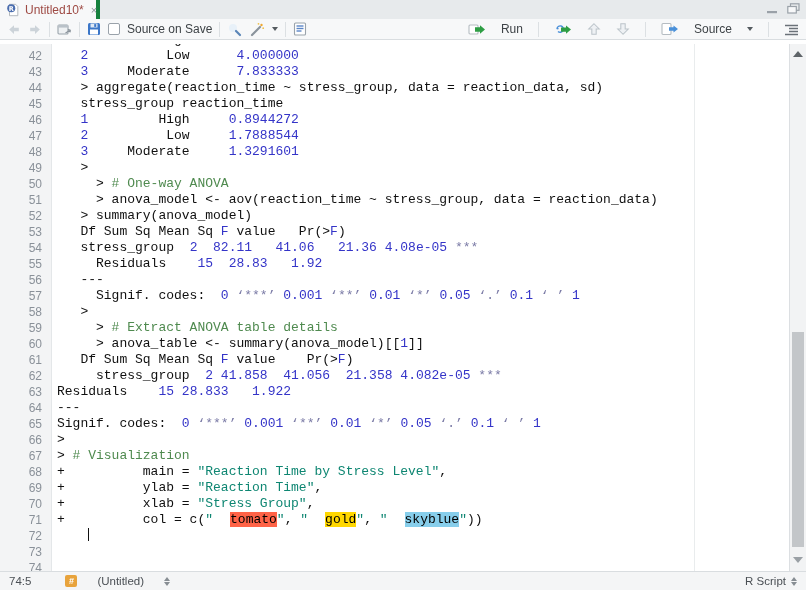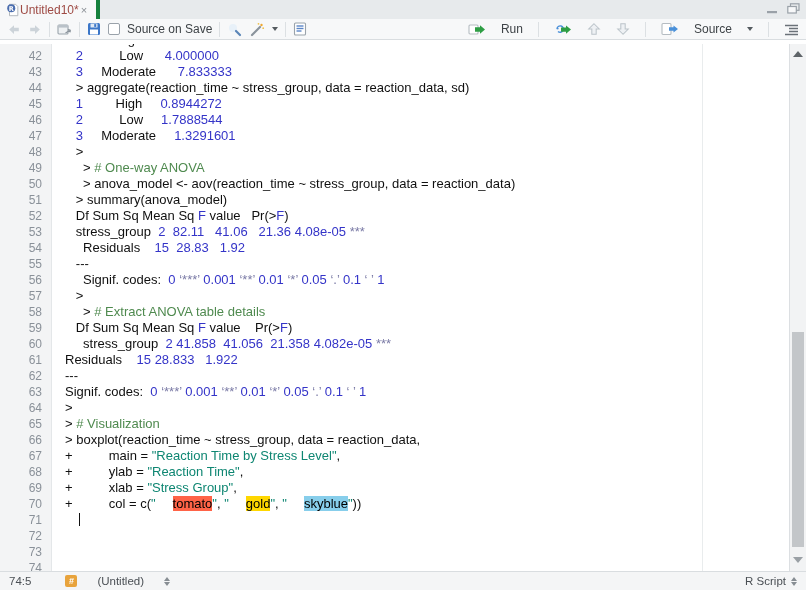--- a/index.html
+++ b/index.html
@@ -3,44 +3,44 @@
 <meta charset="utf-8">
 <style>
   html,body{margin:0;padding:0;background:#d0d3d6;}
   *{box-sizing:border-box;}
   .app{position:relative;width:806px;height:590px;background:#fff;overflow:hidden;
        font-family:"Liberation Sans",sans-serif;color:#3e4347;}
 
   
   .tabstrip{position:absolute;top:0;left:0;right:0;height:19px;background:#e7eaec;}
   .tab{position:absolute;left:0;top:0;height:19px;width:100px;background:#f7f8f9;
-       border-right:4px solid #15803d;display:flex;align-items:center;padding:0 6px;}
+       border-right:4px solid #15803d;display:flex;align-items:center;padding:0 6px;gap:5px;}
   .tab-title{font-size:12px;color:var(--tabred,#9e4a44);white-space:nowrap;}
   .tab-close{font-size:11px;color:#8b9096;margin-left:2px;cursor:default;}
   .pane-btns{position:absolute;right:6px;top:3px;display:flex;gap:9px;align-items:center;}
 
   
   .toolbar{position:absolute;top:19px;left:0;right:0;height:21px;background:#f7f8f9;
            border-bottom:1px solid #d9dde0;display:flex;align-items:center;padding:0 7px;gap:7px;}
   .tb-sep{width:1px;height:15px;background:#dcе0e3;background:#dce0e3;}
   .tb-label{font-size:12px;color:#3e4347;white-space:nowrap;}
   .tb-right{margin-left:auto;display:flex;align-items:center;gap:15px;}
   .checkbox{width:12px;height:12px;background:#fff;border:1px solid #9aa2aa;border-radius:2px;}
   .caret-down{width:0;height:0;border-left:3.5px solid transparent;border-right:3.5px solid transparent;border-top:4px solid #555b60;}
   .icon{display:inline-flex;align-items:center;justify-content:center;}
 
   
-  .editor{position:absolute;top:44px;bottom:19px;left:0;right:0;display:flex;overflow:hidden;gap:8px;}
+  .editor{position:absolute;top:44px;bottom:19px;left:0;right:0;display:flex;overflow:hidden;}
   .gutter{width:52px;background:#f3f4f5;border-right:1px solid #e4e7e9;overflow:hidden;}
   .gutter-inner{margin-top:-12px;}
   .ln{height:16px;line-height:16px;text-align:right;padding-right:9px;
       font-size:12px;color:#8a9199;font-family:"Liberation Sans",sans-serif;}
   .code{flex:1;position:relative;background:#fff;overflow:hidden;}
   .code-inner{position:relative;margin-top:-12px;padding-left:5px;
-      font-family:Liberation Sans, sans-serif;font-size:13px;line-height:16px;color:#101010;}
+      font-family:Liberation Mono, monospace;font-size:13px;line-height:16px;color:#101010;}
   .cl{height:16px;white-space:pre;}
   .tok-n{color:var(--num,#3434c8);}
   .tok-c{color:var(--com,#4f8a4f);}
   .tok-s{color:var(--str,#0e8672);}
   .tok-op{color:var(--mut,#7b7ba6);}
   .tok-sw{color:#000;margin-left:17px;}
   .caret{display:inline-block;width:1px;height:13px;background:#111;vertical-align:-2px;}
   .margin-guide{position:absolute;top:0;bottom:0;left:642px;width:1px;background:#e9eced;}
 
   
@@ -238,42 +238,43 @@
           <div class="ln">74</div>
         </div>
     </div>
     <div class="code">
       <div class="margin-guide"></div>
       <div class="code-inner">
           <div class="cl"><span>   </span><span class="tok-n">1</span><span>         High      </span><span class="tok-n">9.000000</span></div>
           <div class="cl"><span>   </span><span class="tok-n">2</span><span>          Low      </span><span class="tok-n">4.000000</span></div>
           <div class="cl"><span>   </span><span class="tok-n">3</span><span>     Moderate      </span><span class="tok-n">7.833333</span></div>
           <div class="cl"><span>   &gt; aggregate(reaction_time ~ stress_group, data = reaction_data, sd)</span></div>
+          <div class="cl"><span>   stress_group reaction_time</span></div>
           <div class="cl"><span>   </span><span class="tok-n">1</span><span>         High     </span><span class="tok-n">0.8944272</span></div>
           <div class="cl"><span>   </span><span class="tok-n">2</span><span>          Low     </span><span class="tok-n">1.7888544</span></div>
           <div class="cl"><span>   </span><span class="tok-n">3</span><span>     Moderate     </span><span class="tok-n">1.3291601</span></div>
           <div class="cl"><span>   &gt; </span></div>
           <div class="cl"><span>     &gt; </span><span class="tok-c"># One-way ANOVA</span></div>
           <div class="cl"><span>     &gt; anova_model &lt;- aov(reaction_time ~ stress_group, data = reaction_data)</span></div>
           <div class="cl"><span>   &gt; summary(anova_model)</span></div>
           <div class="cl"><span>   Df Sum Sq Mean Sq </span><span class="tok-n">F</span><span> value   Pr(&gt;</span><span class="tok-n">F</span><span>)</span></div>
           <div class="cl"><span>   stress_group  </span><span class="tok-n">2</span><span>  </span><span class="tok-n">82.11</span><span>   </span><span class="tok-n">41.06</span><span>   </span><span class="tok-n">21.36</span><span> </span><span class="tok-n">4.08e-05</span><span> </span><span class="tok-op">***</span></div>
           <div class="cl"><span>     Residuals    </span><span class="tok-n">15</span><span>  </span><span class="tok-n">28.83</span><span>   </span><span class="tok-n">1.92</span></div>
           <div class="cl"><span>   ---</span></div>
           <div class="cl"><span>     Signif. codes:  </span><span class="tok-n">0</span><span> </span><span class="tok-op">‘***’</span><span> </span><span class="tok-n">0.001</span><span> </span><span class="tok-op">‘**’</span><span> </span><span class="tok-n">0.01</span><span> </span><span class="tok-op">‘*’</span><span> </span><span class="tok-n">0.05</span><span> </span><span class="tok-op">‘.’</span><span> </span><span class="tok-n">0.1</span><span> </span><span class="tok-op">‘ ’</span><span> </span><span class="tok-n">1</span></div>
           <div class="cl"><span>   &gt; </span></div>
           <div class="cl"><span>     &gt; </span><span class="tok-c"># Extract ANOVA table details</span></div>
+          <div class="cl"><span>     &gt; anova_table &lt;- summary(anova_model)[[</span><span class="tok-n">1</span><span>]]</span></div>
           <div class="cl"><span>   Df Sum Sq Mean Sq </span><span class="tok-n">F</span><span> value    Pr(&gt;</span><span class="tok-n">F</span><span>)</span></div>
           <div class="cl"><span>     stress_group  </span><span class="tok-n">2</span><span> </span><span class="tok-n">41.858</span><span>  </span><span class="tok-n">41.056</span><span>  </span><span class="tok-n">21.358</span><span> </span><span class="tok-n">4.082e-05</span><span> </span><span class="tok-op">***</span></div>
           <div class="cl"><span>Residuals    </span><span class="tok-n">15</span><span> </span><span class="tok-n">28.833</span><span>   </span><span class="tok-n">1.922</span></div>
           <div class="cl"><span>---</span></div>
           <div class="cl"><span>Signif. codes:  </span><span class="tok-n">0</span><span> </span><span class="tok-op">‘***’</span><span> </span><span class="tok-n">0.001</span><span> </span><span class="tok-op">‘**’</span><span> </span><span class="tok-n">0.01</span><span> </span><span class="tok-op">‘*’</span><span> </span><span class="tok-n">0.05</span><span> </span><span class="tok-op">‘.’</span><span> </span><span class="tok-n">0.1</span><span> </span><span class="tok-op">‘ ’</span><span> </span><span class="tok-n">1</span></div>
           <div class="cl"><span>&gt; </span></div>
           <div class="cl"><span>&gt; </span><span class="tok-c"># Visualization</span></div>
-          <div class="cl"><span>&gt; boxplot(reaction_time ~ stress_group, data = reaction_data,</span></div>
           <div class="cl"><span>+          main = </span><span class="tok-s">"Reaction Time by Stress Level"</span><span>,</span></div>
           <div class="cl"><span>+          ylab = </span><span class="tok-s">"Reaction Time"</span><span>,</span></div>
           <div class="cl"><span>+          xlab = </span><span class="tok-s">"Stress Group"</span><span>,</span></div>
           <div class="cl"><span>+          col = c(</span><span class="tok-s">"</span><span class="tok-sw" style="background: rgb(255, 99, 71);">tomato</span><span class="tok-s">"</span><span>, </span><span class="tok-s">"</span><span class="tok-sw" style="background: rgb(255, 215, 0);">gold</span><span class="tok-s">"</span><span>, </span><span class="tok-s">"</span><span class="tok-sw" style="background: rgb(135, 206, 235);">skyblue</span><span class="tok-s">"</span><span>))</span></div>
           <div class="cl"><span>    </span><span class="caret"></span></div>
         </div>
     </div>
     <div class="vscroll">
       <span class="sb-up"></span>
       <span class="sb-thumb"></span>

